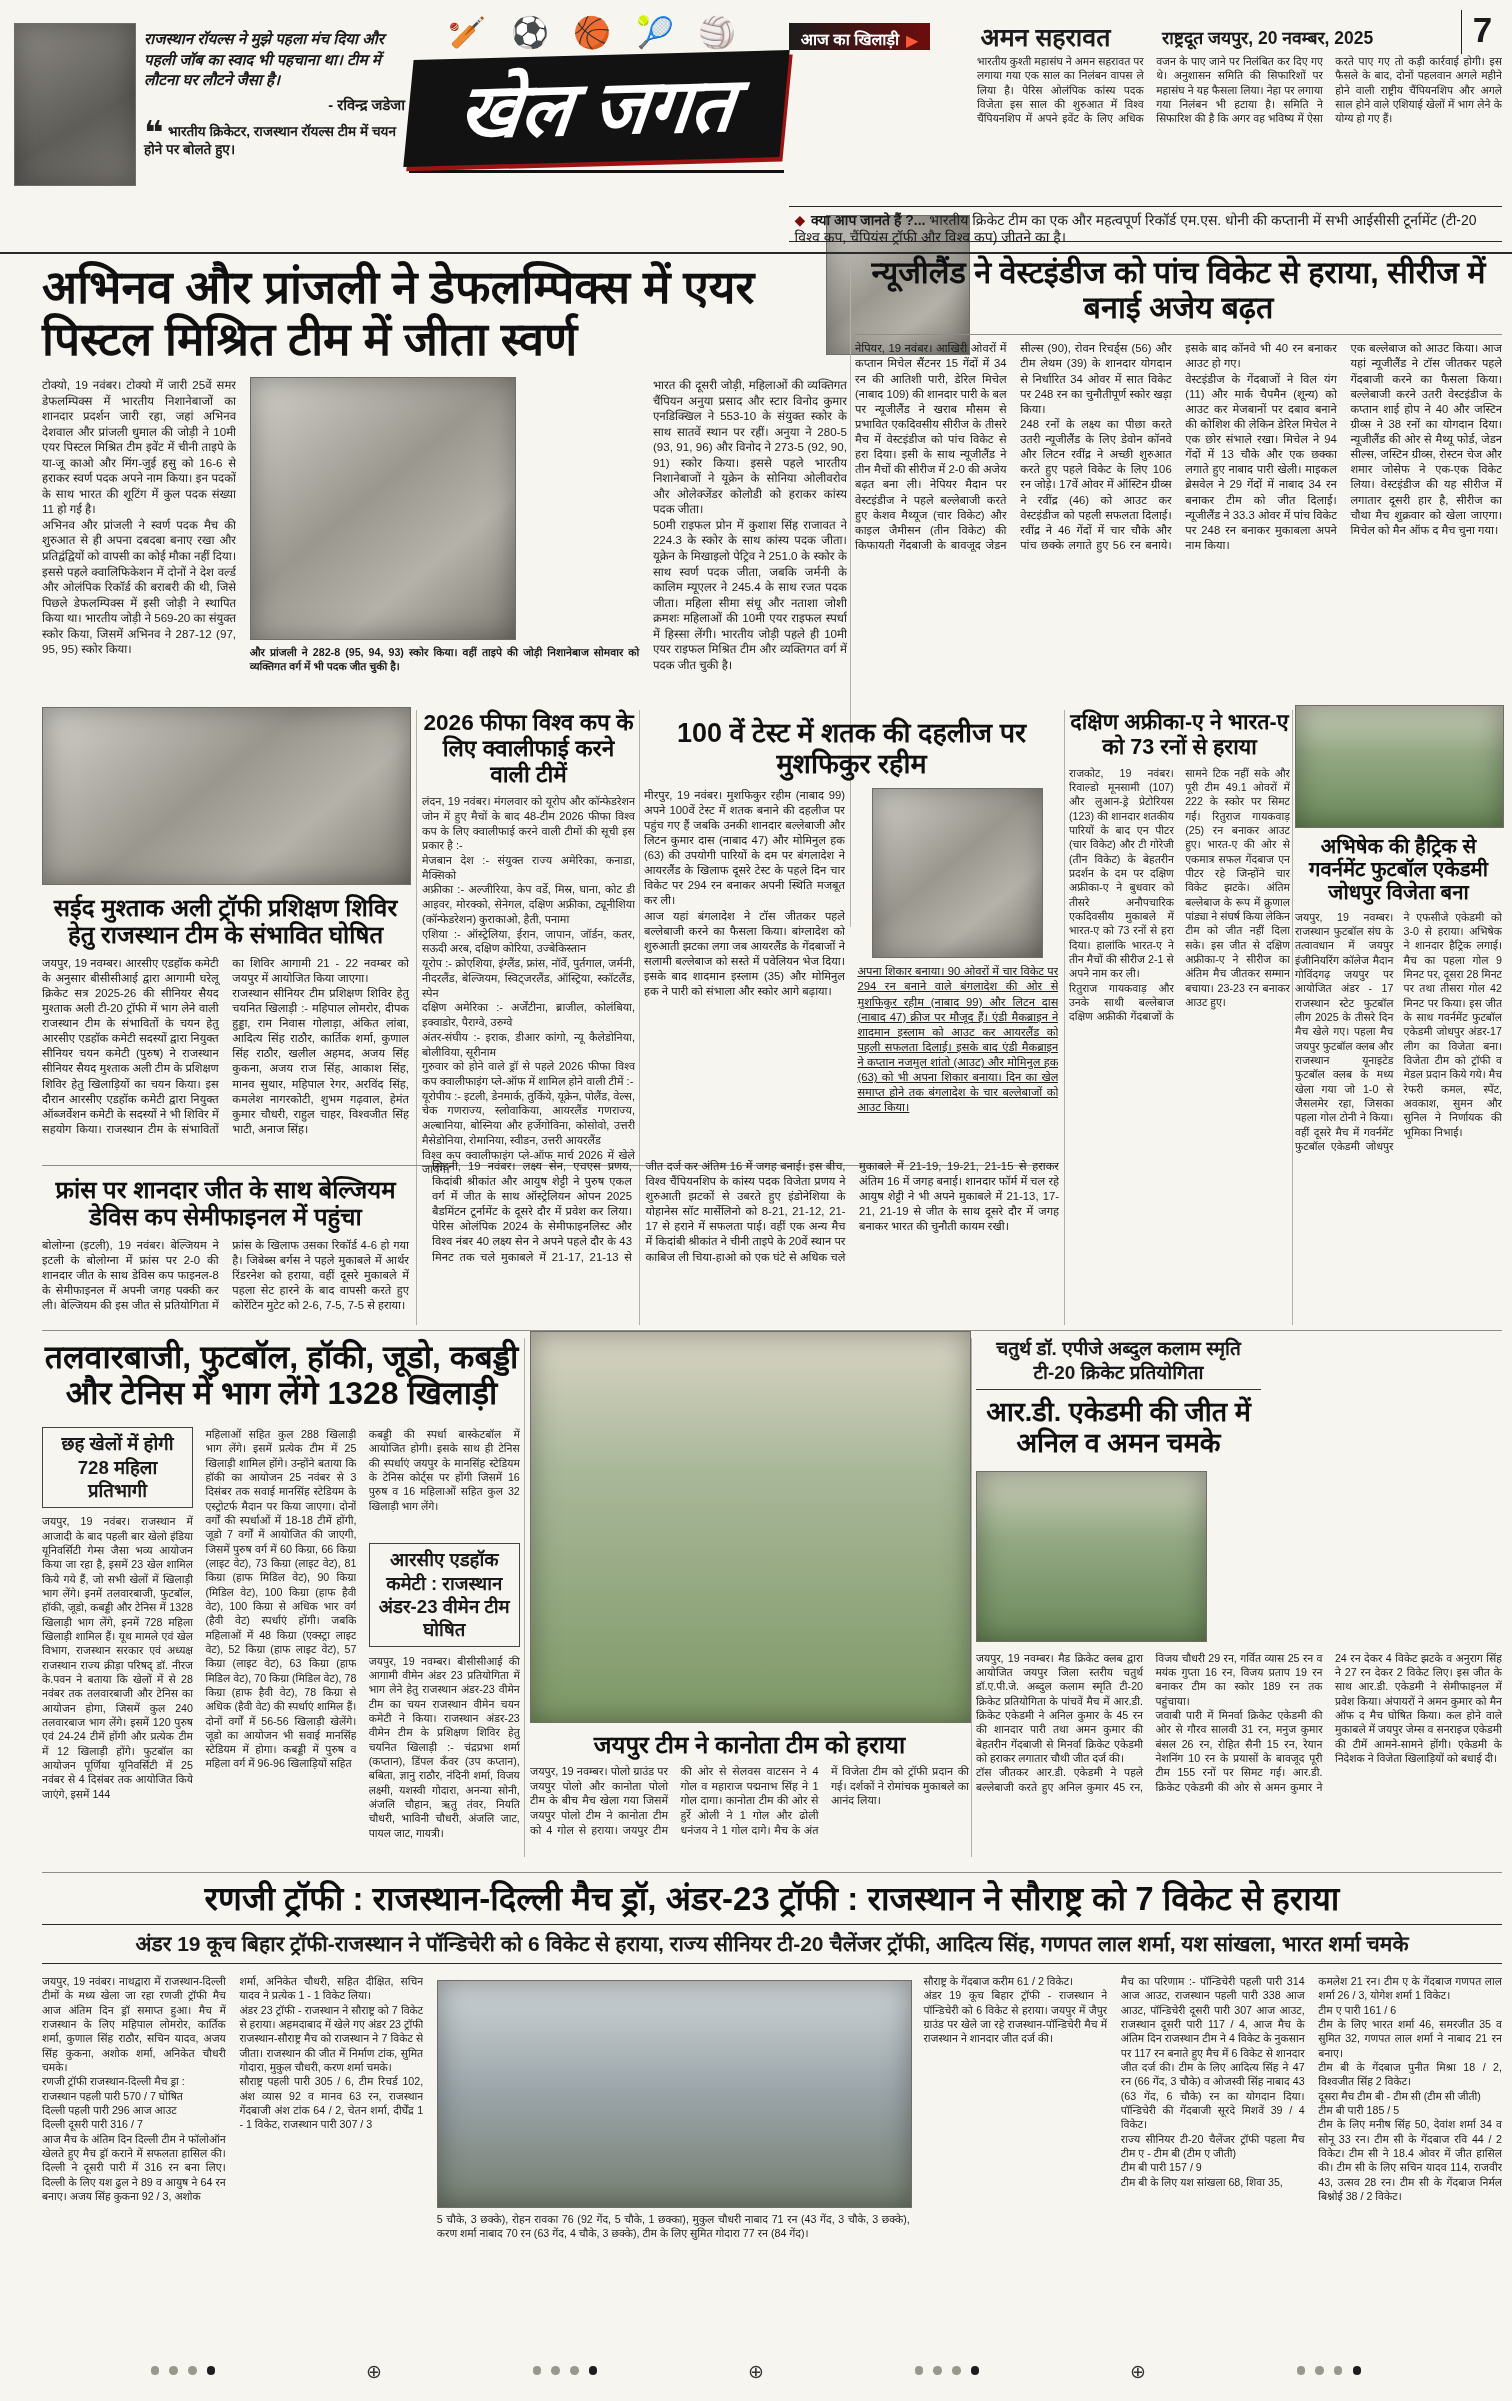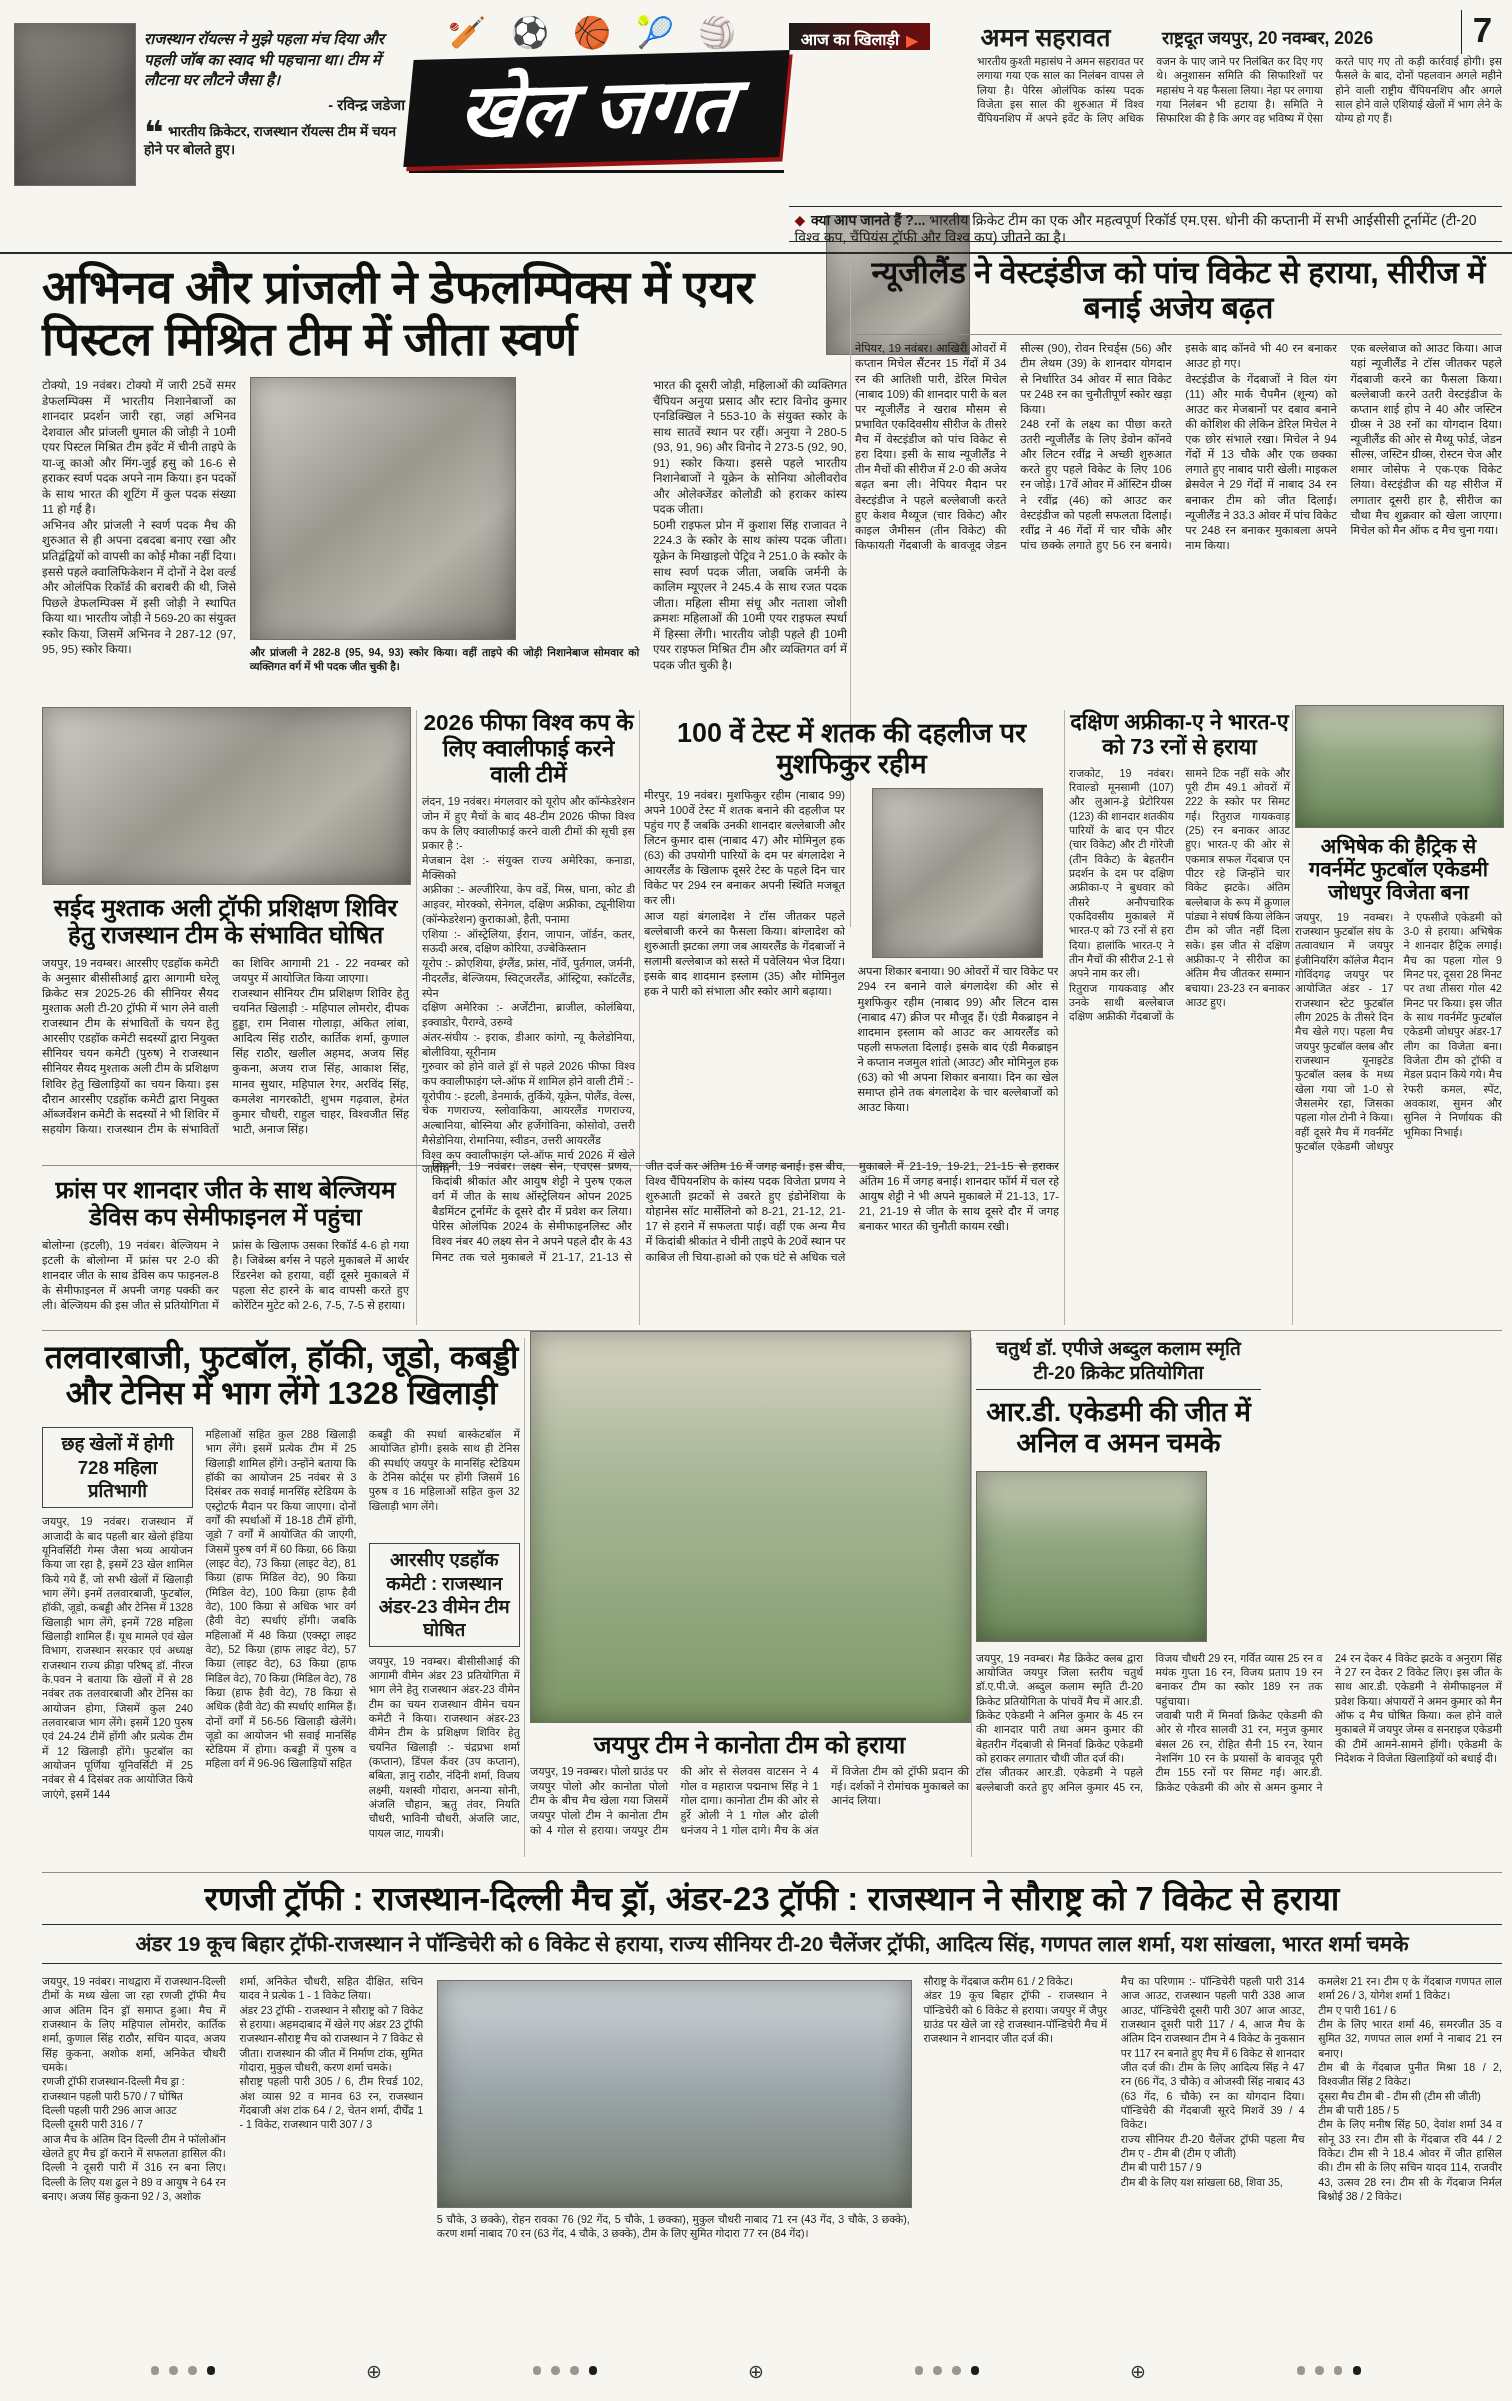--- a/index.html
+++ b/index.html
@@ -68,21 +68,21 @@
   .b1-body{margin-top:6.8px;column-count:2;column-gap:13.6px;height:198px;font-size:11.3px;}
 
   .b2{left:422px;top:710px;width:213px;}
   .b2 .hl{font-size:22.6px;}
   .b2-body{margin-top:6.8px;height:474px;font-size:11px;}
 
   .b3{left:644px;top:718px;width:415px;}
   .b3 .hl{font-size:27px;}
   .b3-row{display:flex;gap:12.4px;margin-top:8px;}
   .b3-col1{width:201px;height:339px;font-size:11.3px;}
-  .b3-col2{width:201px;}
+  .b3-col2{width:201px;text-decoration:underline;}
   .b3-photo{width:169px;height:168px;margin:0 auto;}
   .b3-col2 .body-text{height:161px;font-size:11.3px;margin-top:6.8px;}
 
   .b4{left:1069px;top:710px;width:221px;}
   .b4 .hl{font-size:21.5px;}
   .b4-body{margin-top:6.8px;column-count:2;column-gap:11.3px;height:508px;font-size:10.7px;}
 
   .b5{left:1295px;top:705px;width:207px;}
   .b5-photo{width:207px;height:121px;}
   .b5 .hl{font-size:20.3px;margin-top:6.8px;}
@@ -154,21 +154,21 @@
     <div class="mast-icons">🏏 ⚽ 🏀 🎾 🏐</div>
     <div class="mast-band">खेल जगत</div>
     <div class="mast-rule"></div>
   </div>
 
   <div class="abs player-badge">
     <span>आज का खिलाड़ी</span>
     <span class="arrow">▶</span>
   </div>
   <div class="abs player-name">अमन सहरावत</div>
-  <div class="abs paper-date">राष्ट्रदूत जयपुर, 20 नवम्बर, 2026</div>
+  <div class="abs paper-date">राष्ट्रदूत जयपुर, 20 नवम्बर, 2025</div>
   <div class="abs page-num">7</div>
   <div class="abs photo ph-gray player-photo"></div>
   <div class="abs player-text body-text">भारतीय कुश्ती महासंघ ने अमन सहरावत पर लगाया गया एक साल का निलंबन वापस ले लिया है। पेरिस ओलंपिक कांस्य पदक विजेता इस साल की शुरुआत में विश्व चैंपियनशिप में अपने इवेंट के लिए अधिक वजन के पाए जाने पर निलंबित कर दिए गए थे। अनुशासन समिति की सिफारिशों पर महासंघ ने यह फैसला लिया। नेहा पर लगाया गया निलंबन भी हटाया है। समिति ने सिफारिश की है कि अगर वह भविष्य में ऐसा करते पाए गए तो कड़ी कार्रवाई होगी। इस फैसले के बाद, दोनों पहलवान अगले महीने होने वाली राष्ट्रीय चैंपियनशिप और अगले साल होने वाले एशियाई खेलों में भाग लेने के योग्य हो गए हैं।</div>
 
   <div class="abs dyk">
     <span class="dyk-bullet">◆</span><b>क्या आप जानते हैं ?...</b> <span>भारतीय क्रिकेट टीम का एक और महत्वपूर्ण रिकॉर्ड एम.एस. धोनी की कप्तानी में सभी आईसीसी टूर्नामेंट (टी-20 विश्व कप, चैंपियंस ट्रॉफी और विश्व कप) जीतने का है।</span>
   </div>
 
   <div class="head-rule"></div>
 

